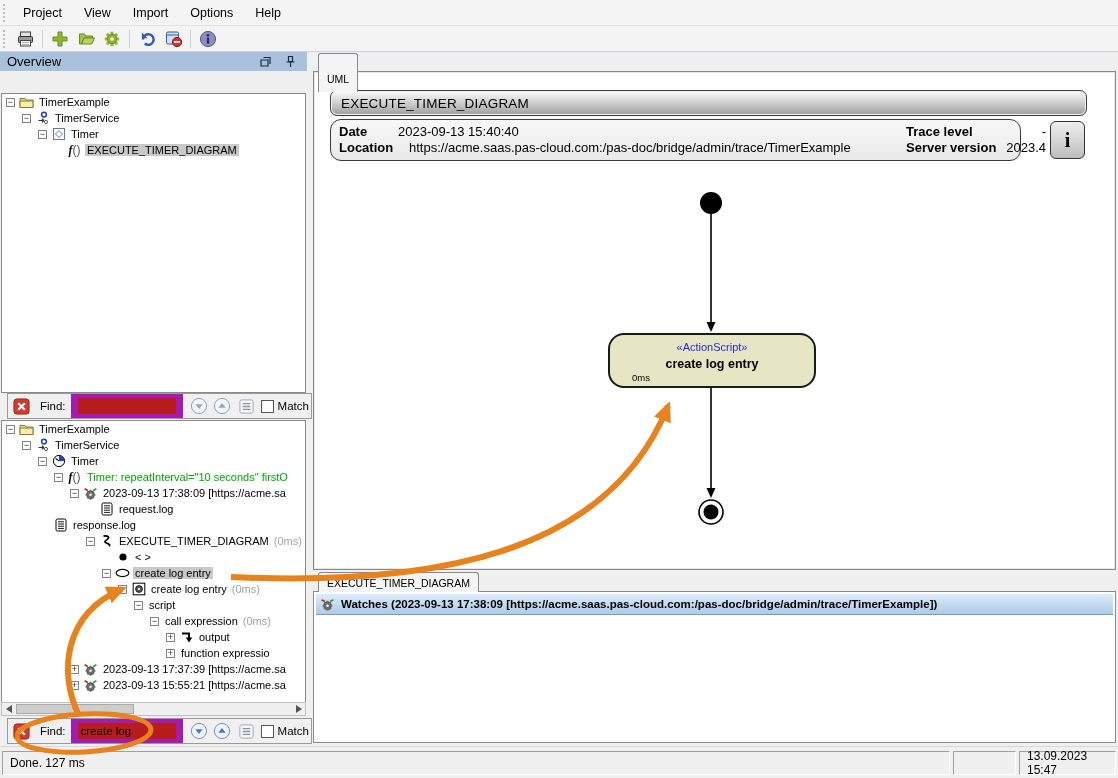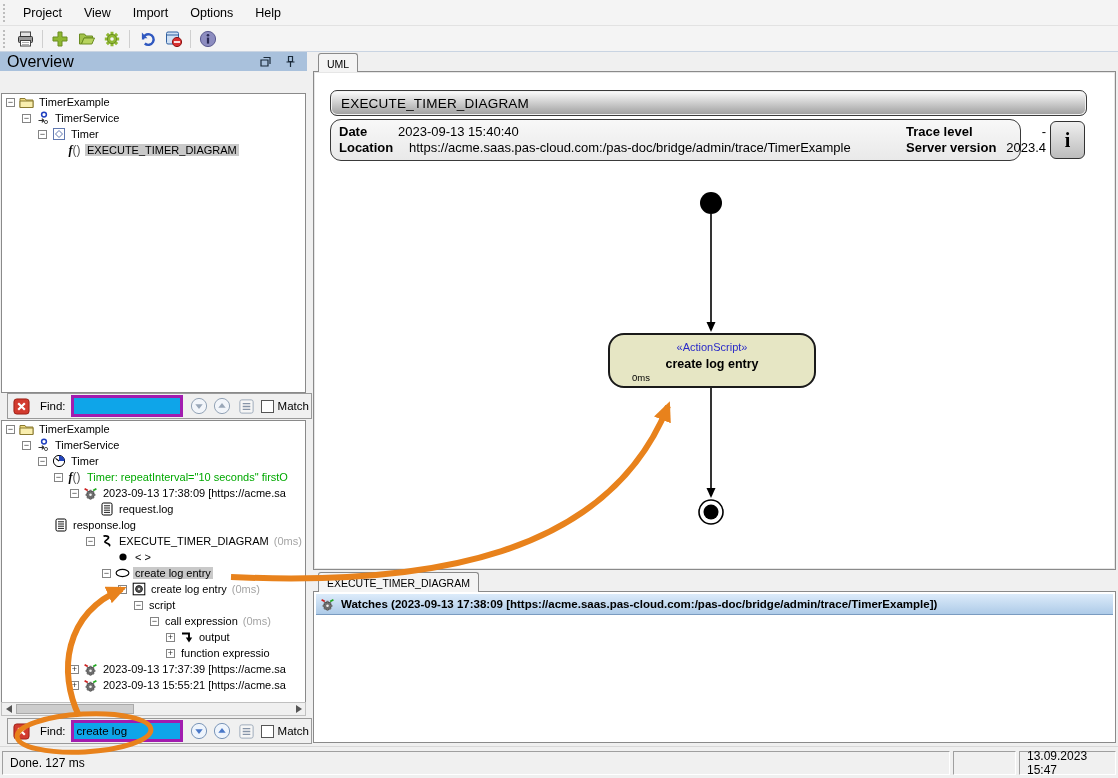--- a/index.html
+++ b/index.html
@@ -10,21 +10,21 @@
   #menubar { position:absolute; left:0; top:0; width:1118px; height:26px; display:flex; align-items:center; background:#f4f4f4; border-bottom:1px solid #e2e2e2; }
   .grip { width:6px; height:18px; margin:0 4px 0 2px;
           background-image:repeating-linear-gradient(#bdbdbd 0 2px, transparent 2px 4px);
           background-size:2px 100%; background-repeat:repeat-y; background-position:1px 0; }
   .menu-item { padding:4px 11px; font-size:12.5px; cursor:default; }
   #toolbar { position:absolute; left:0; top:26px; width:1118px; height:26px; display:flex; align-items:center; background:#f4f4f4; border-bottom:1px solid #c9d4e2; }
   .tb-btn { width:24px; height:22px; display:flex; align-items:center; justify-content:center; margin:0 1px; }
   .tb-sep { width:1px; height:18px; background:#cfcfcf; margin:0 4px; }
 
   
-  #ov-header { position:absolute; left:0; top:52px; width:307px; height:19px; background:#a9c1dc; display:flex; align-items:center; padding-left:7px; font-size:16px; }
+  #ov-header { position:absolute; left:0; top:52px; width:307px; height:19px; background:#a9c1dc; display:flex; align-items:center; padding-left:7px; font-size:13px; }
   #ov-header .sp { flex:1; }
   .hdr-ic { width:16px; height:14px; margin-right:9px; display:flex; align-items:center; justify-content:center; }
   #ov-tabs { position:absolute; left:0; top:71px; width:307px; height:22px; display:flex; align-items:flex-end; border-bottom:1px solid #9a9a9a; background:#f0f0f0; }
   .tab { border:1px solid #9a9a9a; border-bottom:none; border-radius:3px 3px 0 0; padding:3px 7px 3px; margin-left:2px; background:#ececec; font-size:11px; white-space:nowrap; position:relative; }
   .tab.active { background:#f6f6f6; padding-top:4px; z-index:2; margin-bottom:-1px; border-bottom:1px solid #f6f6f6; }
 
   .treebox { position:absolute; left:1px; width:305px; background:#fff; border:1px solid #8a8a8a; overflow:hidden; }
   #tree1 { top:93px; height:300px; }
   #tree2 { top:420px; height:296px; }
   .trow { height:16px; display:flex; align-items:center; white-space:nowrap; }
@@ -43,28 +43,28 @@
   .hs-thumb { width:118px; height:10px; background:#cdcdcd; border:1px solid #aaa; margin-left:1px; }
   .hs-track { flex:1; }
   .tri-l { width:0; height:0; border-style:solid; border-width:4px 6px 4px 0; border-color:transparent #555 transparent transparent; }
   .tri-r { width:0; height:0; border-style:solid; border-width:4px 0 4px 6px; border-color:transparent transparent transparent #555; }
 
   .findrow { position:absolute; left:7px; width:305px; height:26px; background:#f0f0f0; border:1px solid #9a9a9a; display:flex; align-items:center; overflow:hidden; }
   #find1 { top:393px; }
   #find2 { top:718px; }
   .f-close { width:17px; height:17px; margin:0 10px 0 5px; flex:none; }
   .f-label { margin-right:5px; font-size:11.5px; }
-  .f-input { width:112px; height:18px; border:3px solid #a21caf; background:#0ea5e9; font-family:"Liberation Sans", sans-serif; font-size:11.5px; padding:8px 3px; margin-right:7px; }
+  .f-input { width:112px; height:18px; border:7px solid #a21caf; background:#b91c1c; font-family:"Liberation Sans", sans-serif; font-size:11.5px; padding:8px 3px; margin-right:7px; }
   .f-circ { width:18px; height:18px; margin-right:5px; flex:none; }
   .f-list { width:17px; height:17px; margin:0 6px 0 2px; flex:none; }
   .f-check { width:13px; height:13px; border:1px solid #555; background:#fff; margin-right:4px; flex:none; }
   .f-match { white-space:nowrap; font-size:11.5px; }
 
   
-  #uml-tab { position:absolute; left:318px; top:53px; height:19px; padding:4px 8px; background:#f4f4f4; border:1px solid #8a8a8a; border-bottom:none; border-radius:3px 3px 0 0; font-size:10.5px; z-index:3; }
+  #uml-tab { position:absolute; left:318px; top:53px; height:19px; padding:19px 8px; background:#f4f4f4; border:1px solid #8a8a8a; border-bottom:none; border-radius:3px 3px 0 0; font-size:10.5px; z-index:3; }
   #uml-panel { position:absolute; left:313px; top:71px; width:803px; height:499px; background:#fff; border:1px solid #8a8a8a; box-shadow:inset 0 0 0 1px #e6e6e6; }
   #frame-title { position:absolute; left:330px; top:90px; width:757px; height:26px; border:1px solid #3a3a3a; border-radius:7px; background:linear-gradient(#fdfdfd, #9e9e9e); box-shadow:inset 0 0 0 1px #f2f2f2; display:flex; align-items:center; padding-left:10px; font-size:13.5px; letter-spacing:.2px; }
   #info-box { position:absolute; left:330px; top:119px; width:691px; height:42px; border:1px solid #3a3a3a; border-radius:11px; background:linear-gradient(#f8f8f8,#e9e9e9); font-size:13px; }
   .ib-lbl { position:absolute; font-weight:bold; }
   .ib-val { position:absolute; }
   #info-btn { position:absolute; left:1050px; top:121px; width:35px; height:38px; border:1px solid #333; border-radius:6px; background:linear-gradient(#efefef,#bdbdbd); display:flex; align-items:center; justify-content:center; font-family:"Liberation Serif", serif; font-weight:bold; font-size:20px; }
   #action-node { position:absolute; left:608px; top:333px; width:208px; height:55px; background:#e6e6c4; border:2px solid #1a1a1a; border-radius:16px; }
   #action-stereo { position:absolute; left:0; right:0; top:6px; text-align:center; color:#2929c8; font-size:11px; }
   #action-name { position:absolute; left:0; right:0; top:22px; text-align:center; font-weight:bold; font-size:12.5px; }
   #action-ms { position:absolute; left:22px; bottom:3px; font-size:9.5px; }

